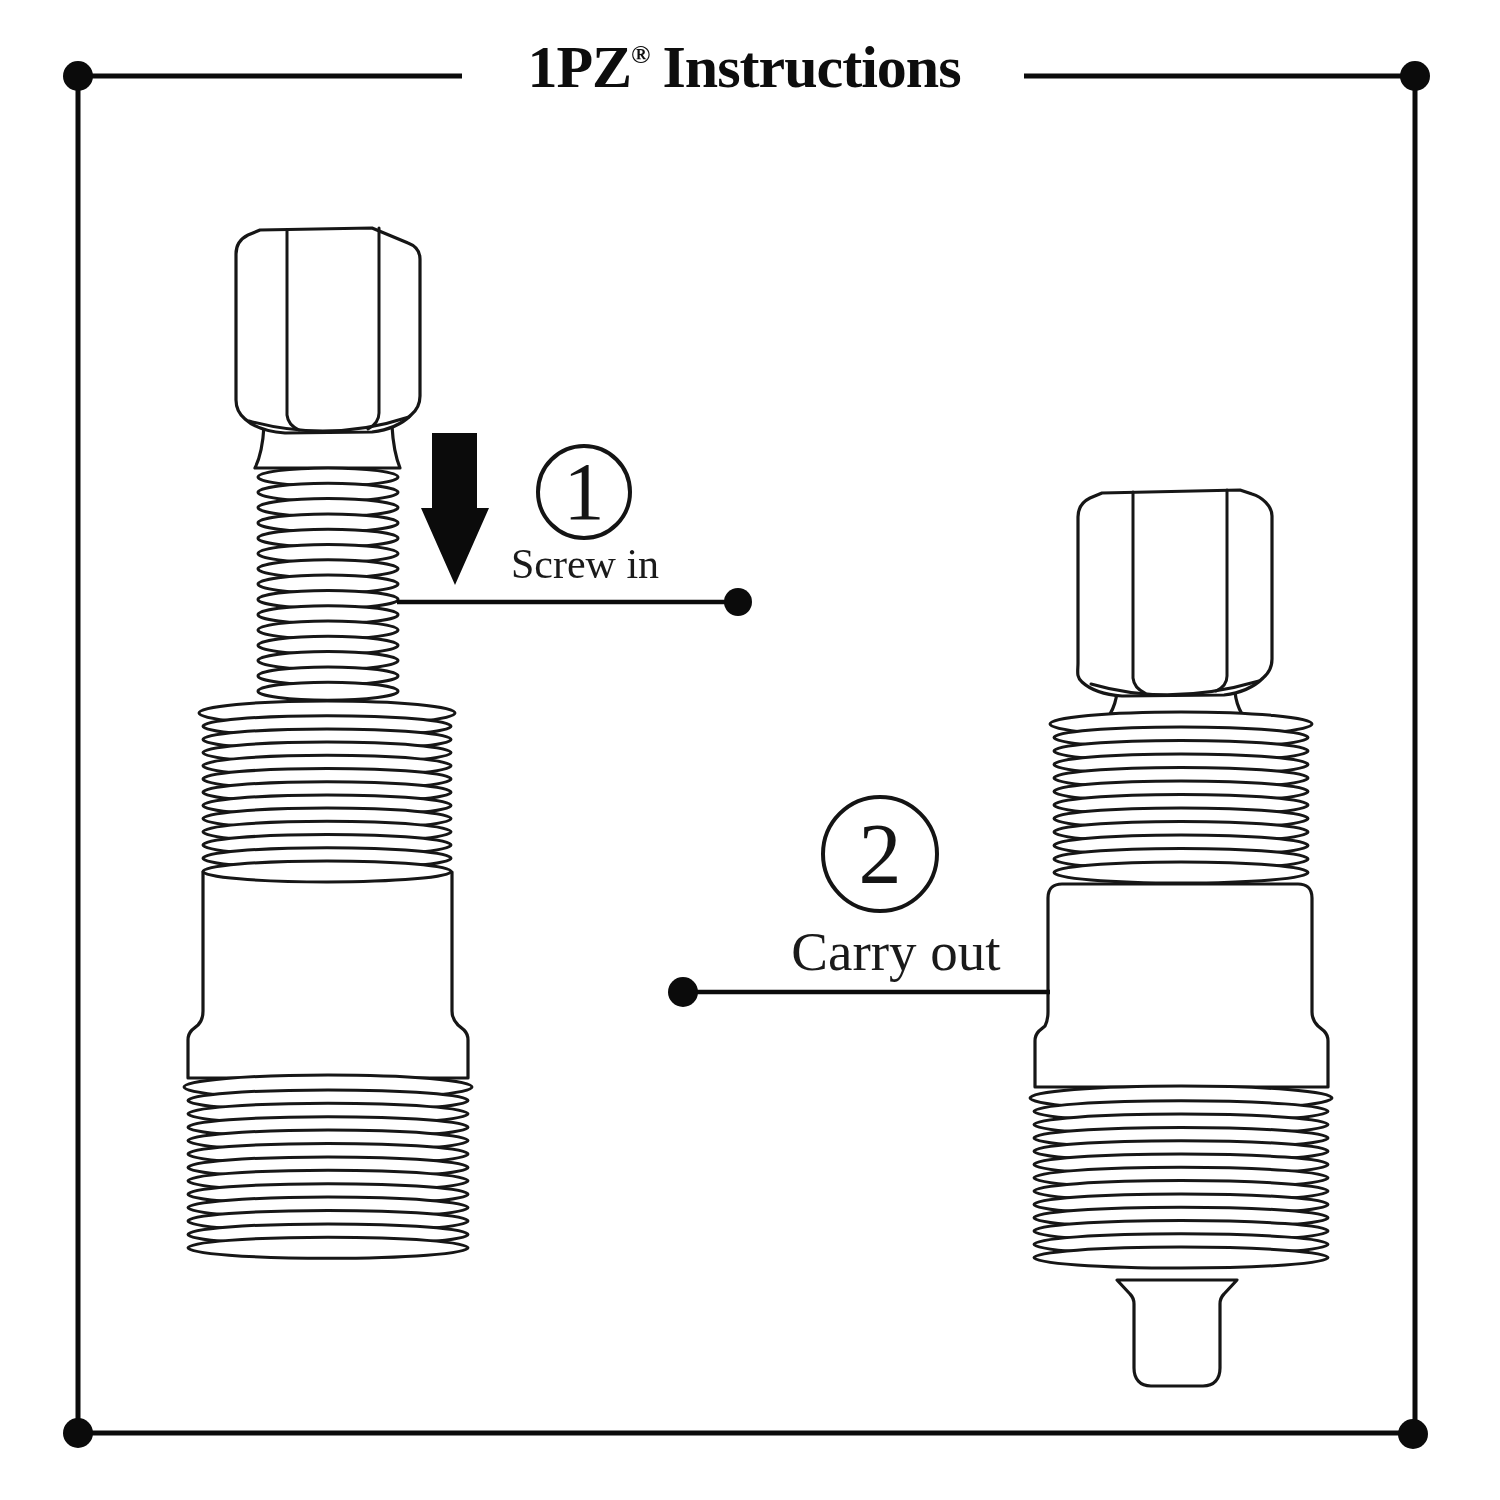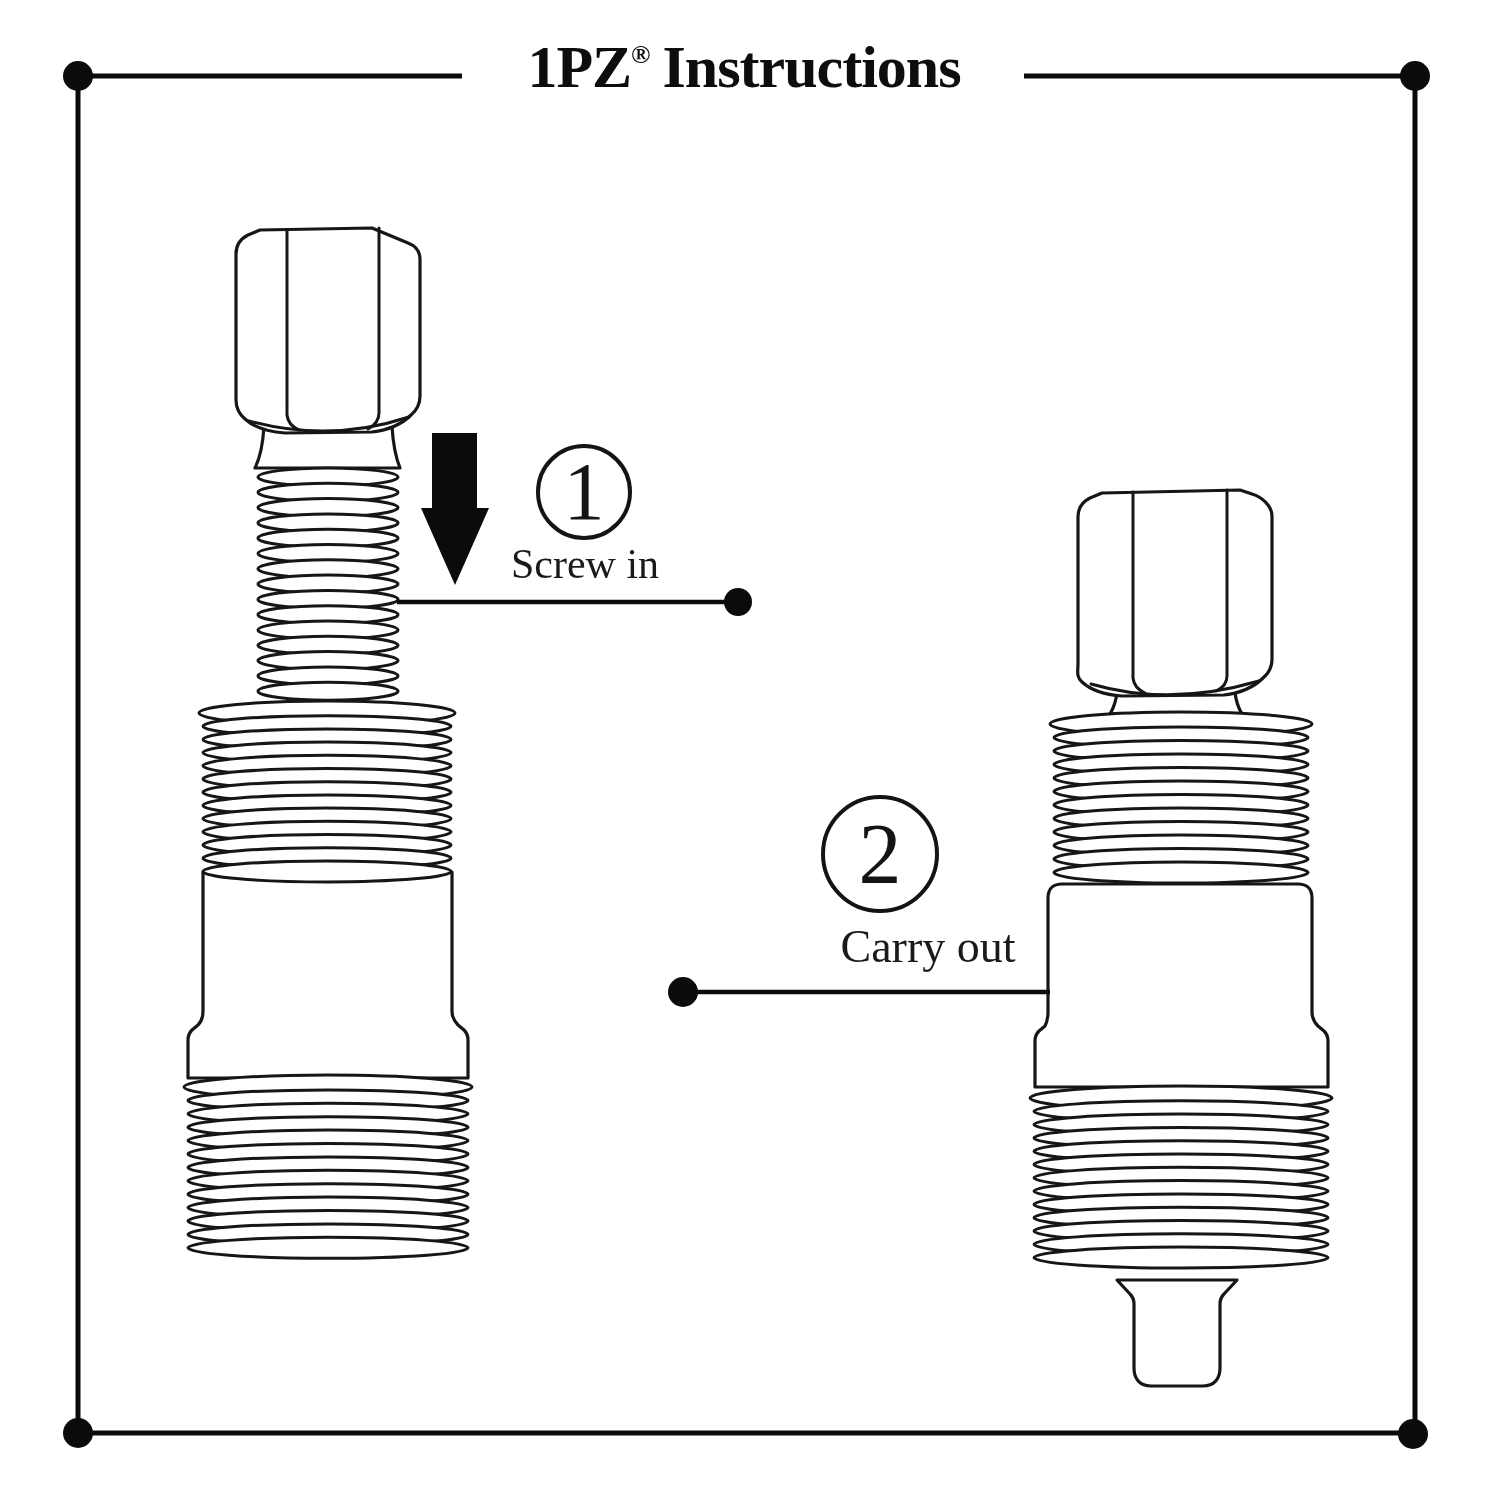--- a/index.html
+++ b/index.html
@@ -32,21 +32,21 @@
     box-sizing:border-box;color:#141414;font-weight:400;
   }
   .badge-1{left:536px;top:444px;width:96px;height:96px;font-size:82px;}
   .badge-2{left:821px;top:795px;width:118px;height:118px;font-size:86px;}
 
   .step-label{
     position:absolute;transform:translateX(-50%);white-space:nowrap;
     color:#1a1a1a;font-weight:400;line-height:1;
   }
   .step-label-1{left:585px;top:543px;font-size:42px;}
-  .step-label-2{left:928px;top:924px;font-size:46px;}
+  .step-label-2{left:896px;top:924px;font-size:55px;}
 </style>
 </head>
 <body>
 
 <div class="stage">
 
   <svg width="1500" height="1500" viewBox="0 0 1500 1500">
 
     <g>
       <path class="frame" d="M 462,76 L 78,76 L 78,1433 L 1415,1433 L 1415,76 L 1024,76"></path>

